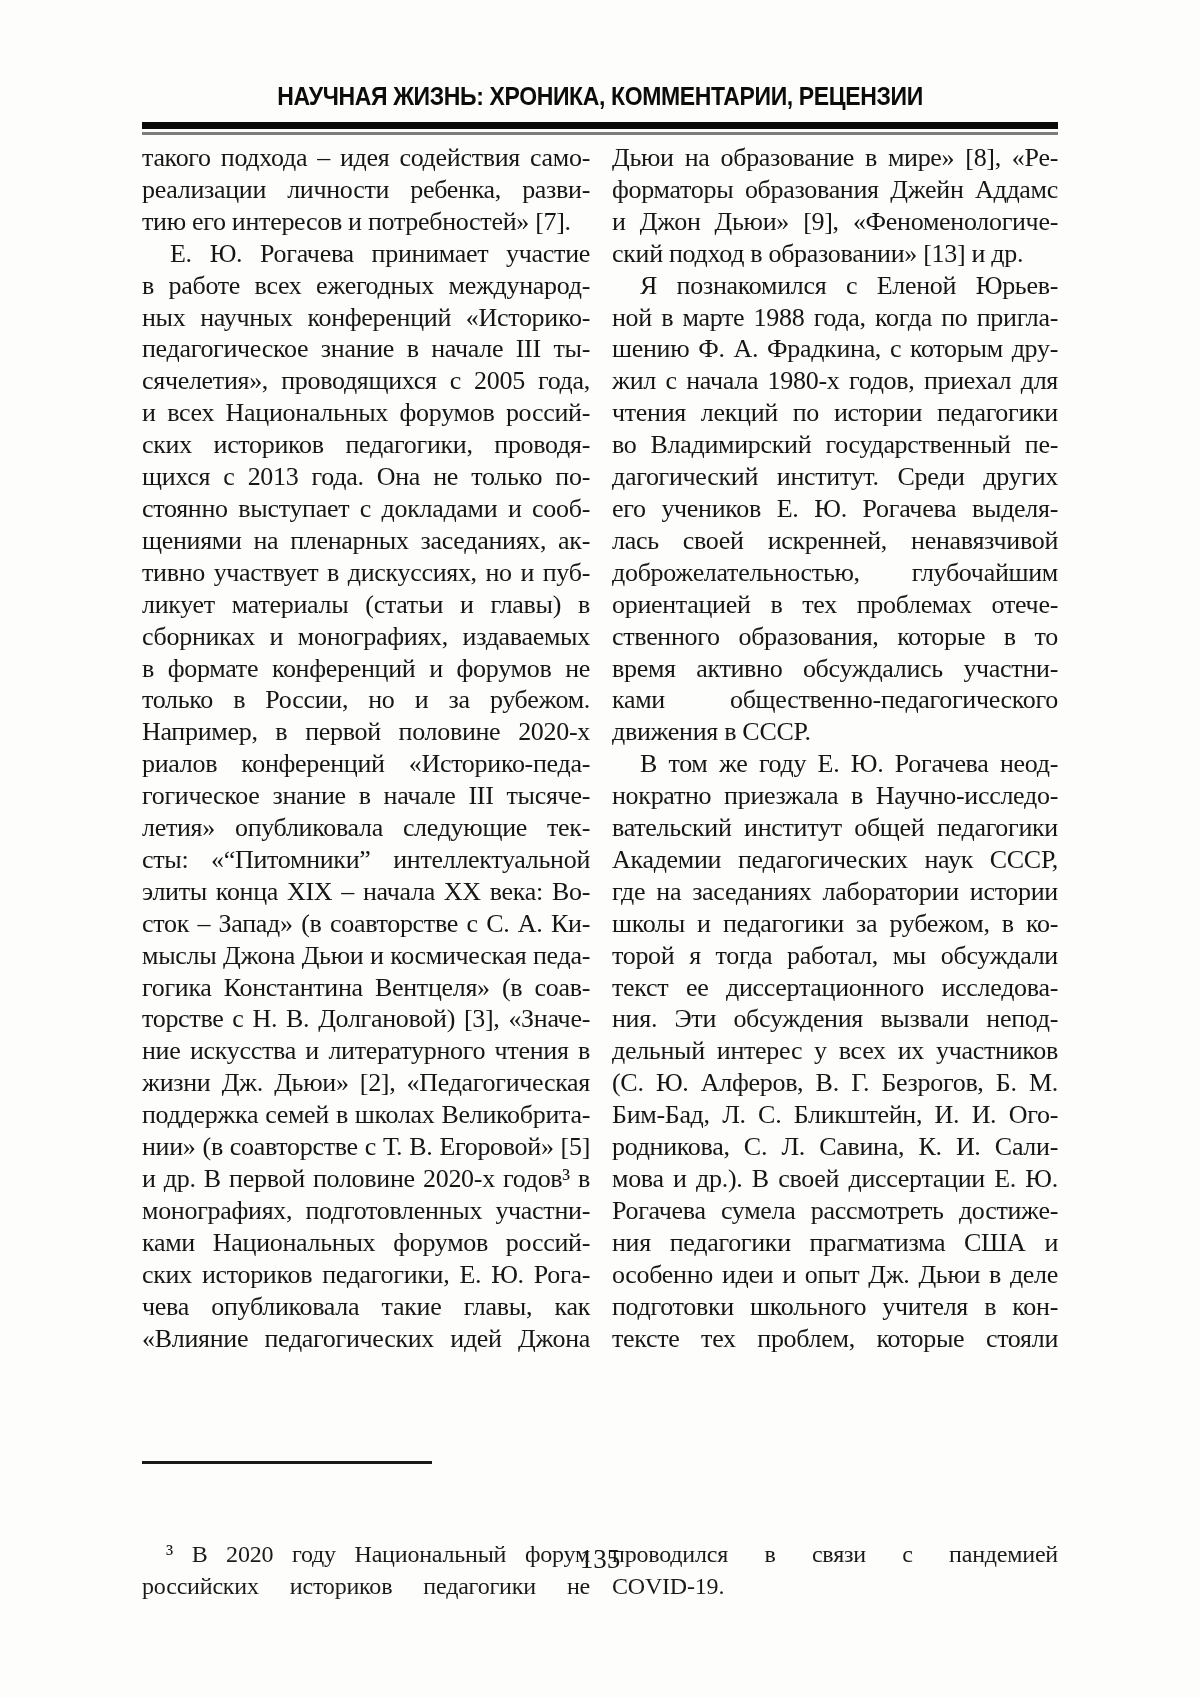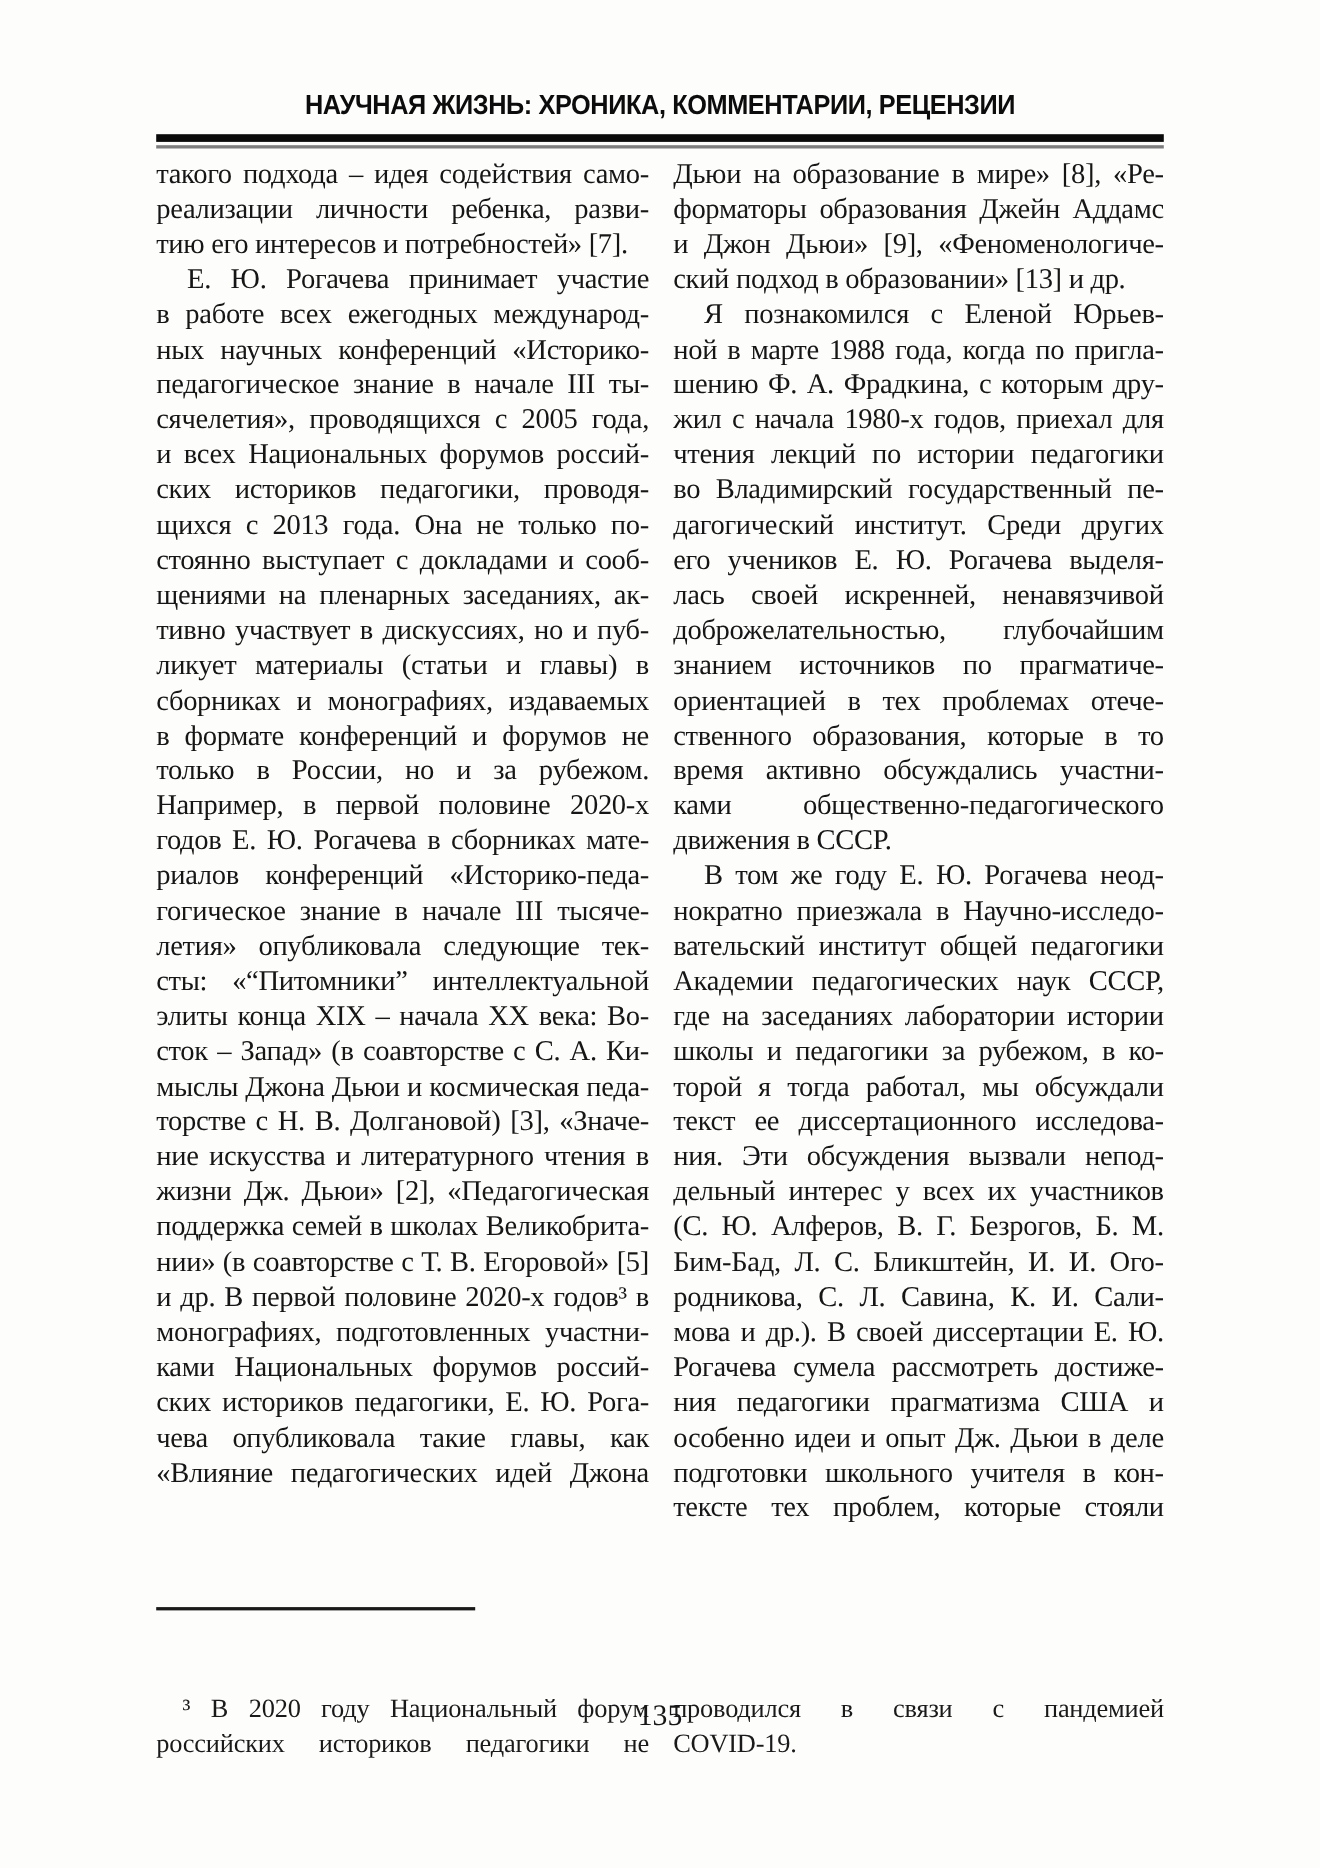--- a/index.html
+++ b/index.html
@@ -117,28 +117,28 @@
       <div class="tl">ских историков педагогики, проводя-</div>
       <div class="tl">щихся с 2013 года. Она не только по-</div>
       <div class="tl">стоянно выступает с докладами и сооб-</div>
       <div class="tl">щениями на пленарных заседаниях, ак-</div>
       <div class="tl">тивно участвует в дискуссиях, но и пуб-</div>
       <div class="tl">ликует материалы (статьи и главы) в</div>
       <div class="tl">сборниках и монографиях, издаваемых</div>
       <div class="tl">в формате конференций и форумов не</div>
       <div class="tl">только в России, но и за рубежом.</div>
       <div class="tl">Например, в первой половине 2020-х</div>
-      <div class="tl">годов Е. Ю. Рогачева в сборниках мате-</div>
       <div class="tl">риалов конференций «Историко-педа-</div>
       <div class="tl">гогическое знание в начале III тысяче-</div>
       <div class="tl">летия» опубликовала следующие тек-</div>
       <div class="tl">сты: «“Питомники” интеллектуальной</div>
       <div class="tl">элиты конца XIX – начала XX века: Во-</div>
       <div class="tl">сток – Запад» (в соавторстве с С. А. Ки-</div>
       <div class="tl">мыслы Джона Дьюи и космическая педа-</div>
+      <div class="tl">гогика Константина Вентцеля» (в соав-</div>
       <div class="tl">торстве с Н. В. Долгановой) [3], «Значе-</div>
       <div class="tl">ние искусства и литературного чтения в</div>
       <div class="tl">жизни Дж. Дьюи» [2], «Педагогическая</div>
       <div class="tl">поддержка семей в школах Великобрита-</div>
       <div class="tl">нии» (в соавторстве с Т. В. Егоровой» [5]</div>
       <div class="tl">и др. В первой половине 2020-х годов³ в</div>
       <div class="tl">монографиях, подготовленных участни-</div>
       <div class="tl">ками Национальных форумов россий-</div>
       <div class="tl">ских историков педагогики, Е. Ю. Рога-</div>
       <div class="tl">чева опубликовала такие главы, как</div>
@@ -153,21 +153,20 @@
       <div class="tl ind">Я познакомился с Еленой Юрьев-</div>
       <div class="tl">ной в марте 1988 года, когда по пригла-</div>
       <div class="tl">шению Ф. А. Фрадкина, с которым дру-</div>
       <div class="tl">жил с начала 1980-х годов, приехал для</div>
       <div class="tl">чтения лекций по истории педагогики</div>
       <div class="tl">во Владимирский государственный пе-</div>
       <div class="tl">дагогический институт. Среди других</div>
       <div class="tl">его учеников Е. Ю. Рогачева выделя-</div>
       <div class="tl">лась своей искренней, ненавязчивой</div>
       <div class="tl">доброжелательностью, глубочайшим</div>
-      <div class="tl">знанием источников по прагматиче-</div>
       <div class="tl">ориентацией в тех проблемах отече-</div>
       <div class="tl">ственного образования, которые в то</div>
       <div class="tl">время активно обсуждались участни-</div>
       <div class="tl">ками общественно-педагогического</div>
       <div class="tl pend">движения в СССР.</div>
       <div class="tl ind">В том же году Е. Ю. Рогачева неод-</div>
       <div class="tl">нократно приезжала в Научно-исследо-</div>
       <div class="tl">вательский институт общей педагогики</div>
       <div class="tl">Академии педагогических наук СССР,</div>
       <div class="tl">где на заседаниях лаборатории истории</div>

